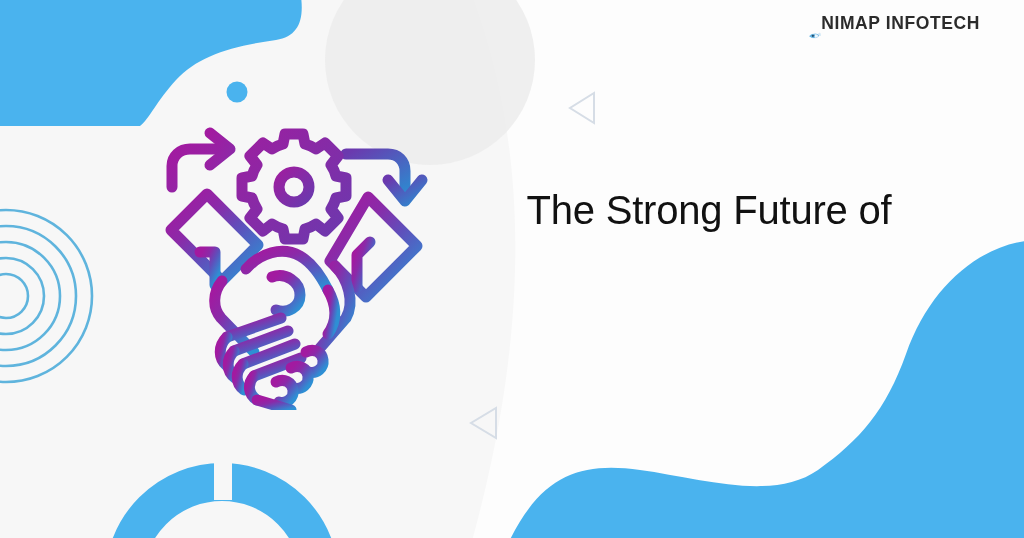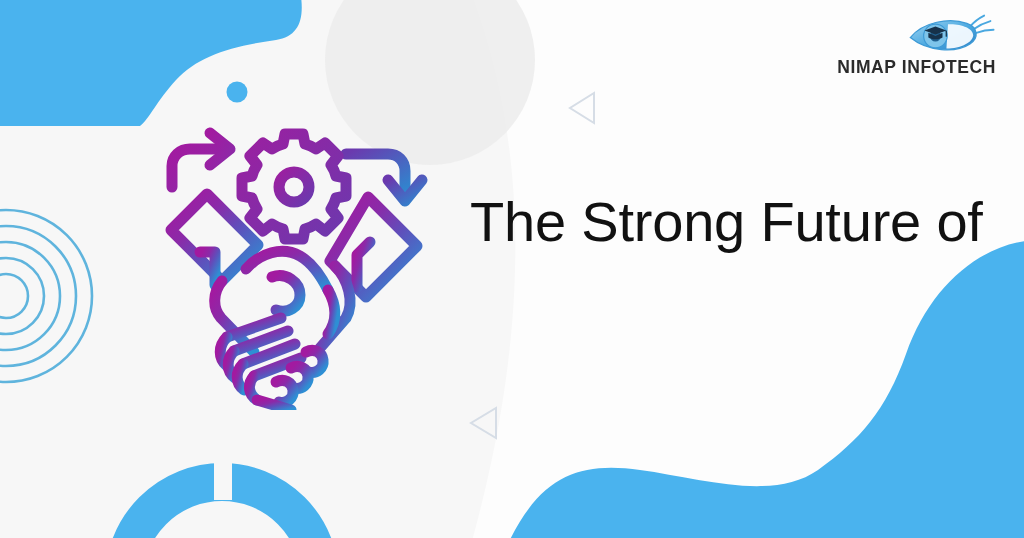--- a/index.html
+++ b/index.html
@@ -21,27 +21,27 @@
     position: absolute;
     left: 0; top: 0;
     width: 1024px;
     height: 538px;
     display: block;
   }
 
   
   #logo {
     position: absolute;
-    right: 28px;
+    right: 44px;
     top: 14px;
     width: 172px;
     height: 72px;
     display: flex;
-    flex-direction: column;
-    align-items: flex-end;
+    flex-direction: row;
+    align-items: flex-start;
     justify-content: flex-start;
   }
   #logo-mark {
     width: 96px;
     height: 44px;
     display: block;
   }
   #logo-wordmark {
     font-family: "Liberation Sans", sans-serif;
     font-weight: bold;
@@ -56,21 +56,21 @@
   
   #headline {
     position: absolute;
     left: 470px;
     top: 182px;
     width: 478px;
     text-align: center;
     color: #111111;
     font-family: "Liberation Sans", sans-serif;
     font-weight: 400;
-    font-size: 56px;
+    font-size: 40px;
     line-height: 1.42;
     letter-spacing: -0.2px;
   }
   #headline .line { display: block; white-space: nowrap; }
 
   
   #illustration {
     position: absolute;
     left: 160px;
     top: 122px;

